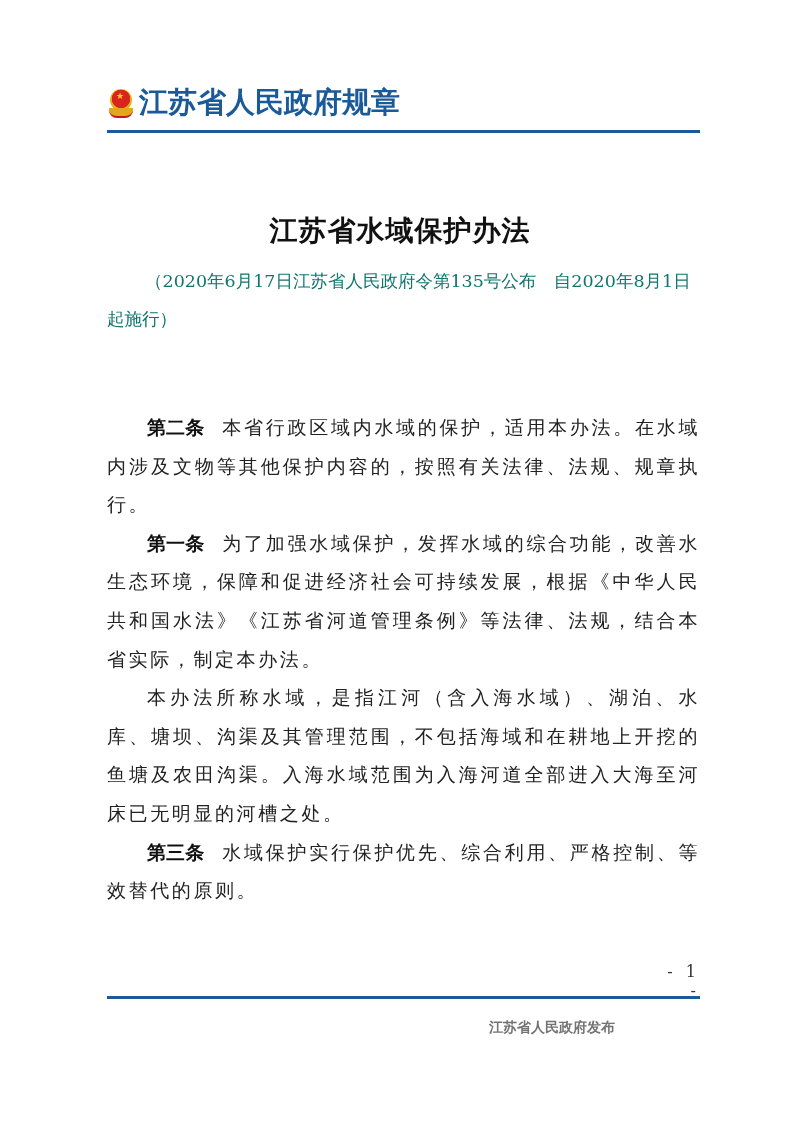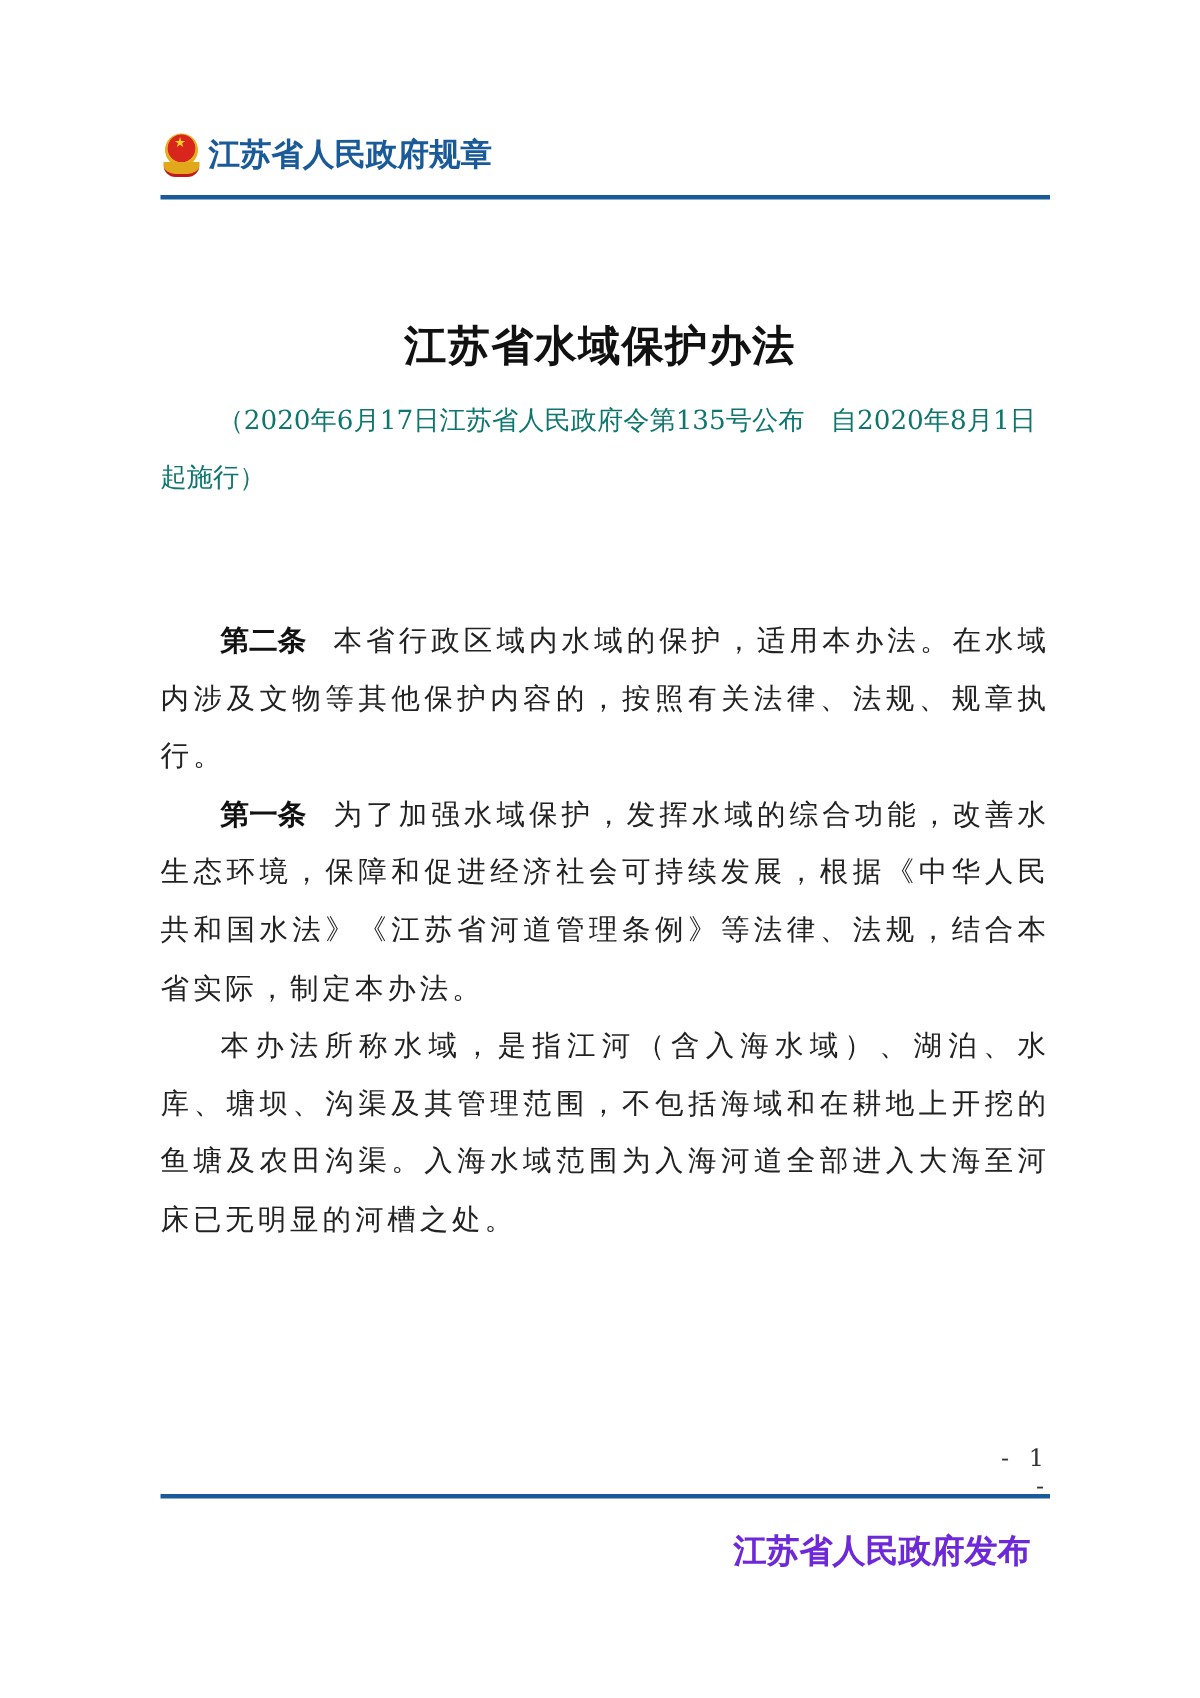--- a/index.html
+++ b/index.html
@@ -47,21 +47,21 @@
       position: absolute;
       left: 2px; top: 20px;
       width: 24px; height: 8px;
       border-radius: 0 0 8px 8px;
       background: #e0a81a;
       border-bottom: 2px solid #c4161c;
     }
     .header-title {
       font-family: "DejaVu Sans", "Liberation Sans", sans-serif;
       font-weight: bold;
-      font-size: 21px;
+      font-size: 29px;
       color: #1b5a98;
       letter-spacing: 0px;
     }
     .rule {
       position: absolute;
       left: 107px;
       width: 593px;
       height: 3px;
       background: #1b5a98;
     }
@@ -120,22 +120,22 @@
       font-size: 16px;
       color: #333;
       letter-spacing: 4px;
     }
     .footer-publisher {
       position: absolute;
       left: 489px;
       top: 1019px;
       font-family: "DejaVu Sans", "Liberation Sans", sans-serif;
       font-weight: bold;
-      font-size: 22px;
-      color: #6d28d9;
+      font-size: 14px;
+      color: #737373;
     }
   </style>
 </head>
 <body>
 
 <div class="header">
   <div class="emblem">
     <div class="disc"></div>
     <div class="star">★</div>
     <div class="base"></div>
@@ -144,17 +144,18 @@
 </div>
 <div class="rule top"></div>
 
 <div class="doc-title">江苏省水域保护办法</div>
 <div class="subtitle">（2020年6月17日江苏省人民政府令第135号公布　自2020年8月1日起施行）</div>
 
 <div class="body-text">
   <p><span class="article-label">第二条</span><span>本省行政区域内水域的保护，适用本办法。在水域内涉及文物等其他保护内容的，按照有关法律、法规、规章执行。</span></p>
   <p><span class="article-label">第一条</span><span>为了加强水域保护，发挥水域的综合功能，改善水生态环境，保障和促进经济社会可持续发展，根据《中华人民共和国水法》《江苏省河道管理条例》等法律、法规，结合本省实际，制定本办法。</span></p>
   <p><span>本办法所称水域，是指江河（含入海水域）、湖泊、水库、塘坝、沟渠及其管理范围，不包括海域和在耕地上开挖的鱼塘及农田沟渠。入海水域范围为入海河道全部进入大海至河床已无明显的河槽之处。</span></p>
+  <p><span class="article-label">第三条</span><span>水域保护实行保护优先、综合利用、严格控制、等效替代的原则。</span></p>
 </div>
 
 <div class="page-number">- 1 -</div>
 <div class="rule bottom"></div>
 <div class="footer-publisher">江苏省人民政府发布</div>
 
 </body></html>

